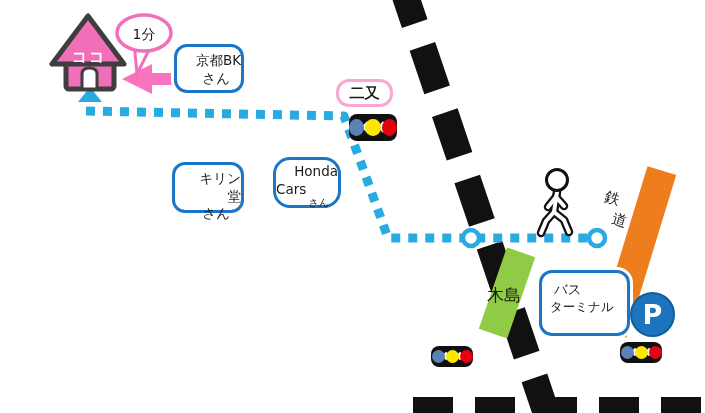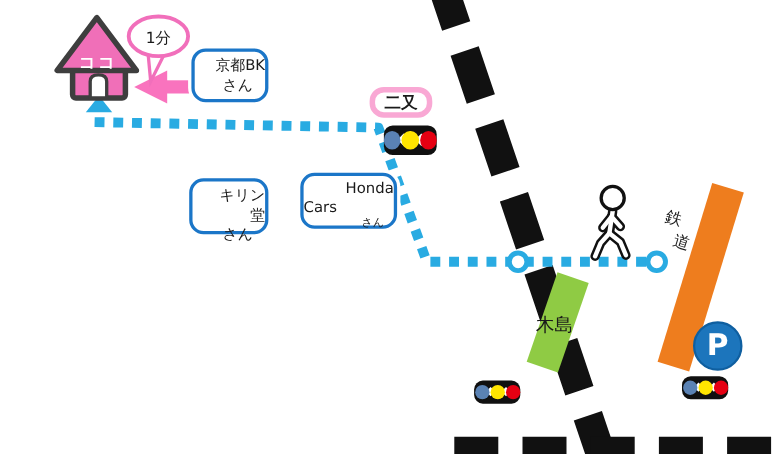--- a/index.html
+++ b/index.html
@@ -13,21 +13,21 @@
     box-sizing:border-box;font-size:13.5px;line-height:1.3;box-shadow:0 0 0 3px #fff;
   }
   .box .l1{text-align:right;margin-top:5px;padding-left:16px;}
   .box .l2{text-align:right;padding-right:11px;}
   .box.honda .l1{margin-top:3px;}
   .box.honda .l2{text-align:left;padding-right:0;}
   .box.honda .l3{font-size:10px;text-align:right;padding-right:9px;margin-top:-2px;}
   .box.bus .l1{text-align:left;padding-left:12px;margin-top:8px;}
   .box.bus .l2{text-align:left;padding-left:8px;font-size:12.5px;}
   .plain{
-    position:absolute;background:#fff;border:5px solid #f9a8d4;border-radius:13px;
+    position:absolute;background:#fff;border:3px solid #f9a8d4;border-radius:13px;
     box-sizing:border-box;font-size:15px;font-weight:600;text-align:center;
     display:flex;align-items:center;justify-content:center;
   }
   .tlight{
     position:absolute;background:#101010;border-radius:8px;display:flex;
     align-items:center;justify-content:center;gap:1px;box-sizing:border-box;
   }
   .tlight .dot{border-radius:50%;position:relative;z-index:1;}
   .tlight.big .dot{width:17px;height:17px;}
   .tlight.small .dot{width:13px;height:13px;}
@@ -110,26 +110,30 @@
   <div class="box" style="left:174px;top:44px;width:70px;height:49px;">
     <div class="l1">京都BK</div>
     <div class="l2">さん</div>
   </div>
 
   <div class="box" style="left:172px;top:162px;width:72px;height:51px;">
     <div class="l1">キリン堂</div>
     <div class="l2">さん</div>
   </div>
 
-  <div class="box honda" style="left:273px;top:157px;width:88px;height:51px;">
+  <div class="box honda" style="left:273px;top:157px;width:68px;height:51px;border-radius:17px;">
     <div class="l1">Honda</div>
     <div class="l2">Cars</div>
     <div class="l3">さん</div>
   </div>
 
+  <div class="box bus" style="left:539px;top:270px;width:91px;height:66px;">
+    <div class="l1">バス</div>
+    <div class="l2">ターミナル</div>
+  </div>
 
   <div class="plain" style="left:336px;top:79px;width:57px;height:28px;">
     <span>二又</span>
   </div>
 
   <div class="tlight big" style="left:349px;top:114px;width:48px;height:27px;">
     <span class="dia" style="left:14px;"></span>
       <span class="dia" style="left:30px;"></span>
     <span class="dot b"></span>
       <span class="dot y"></span>

